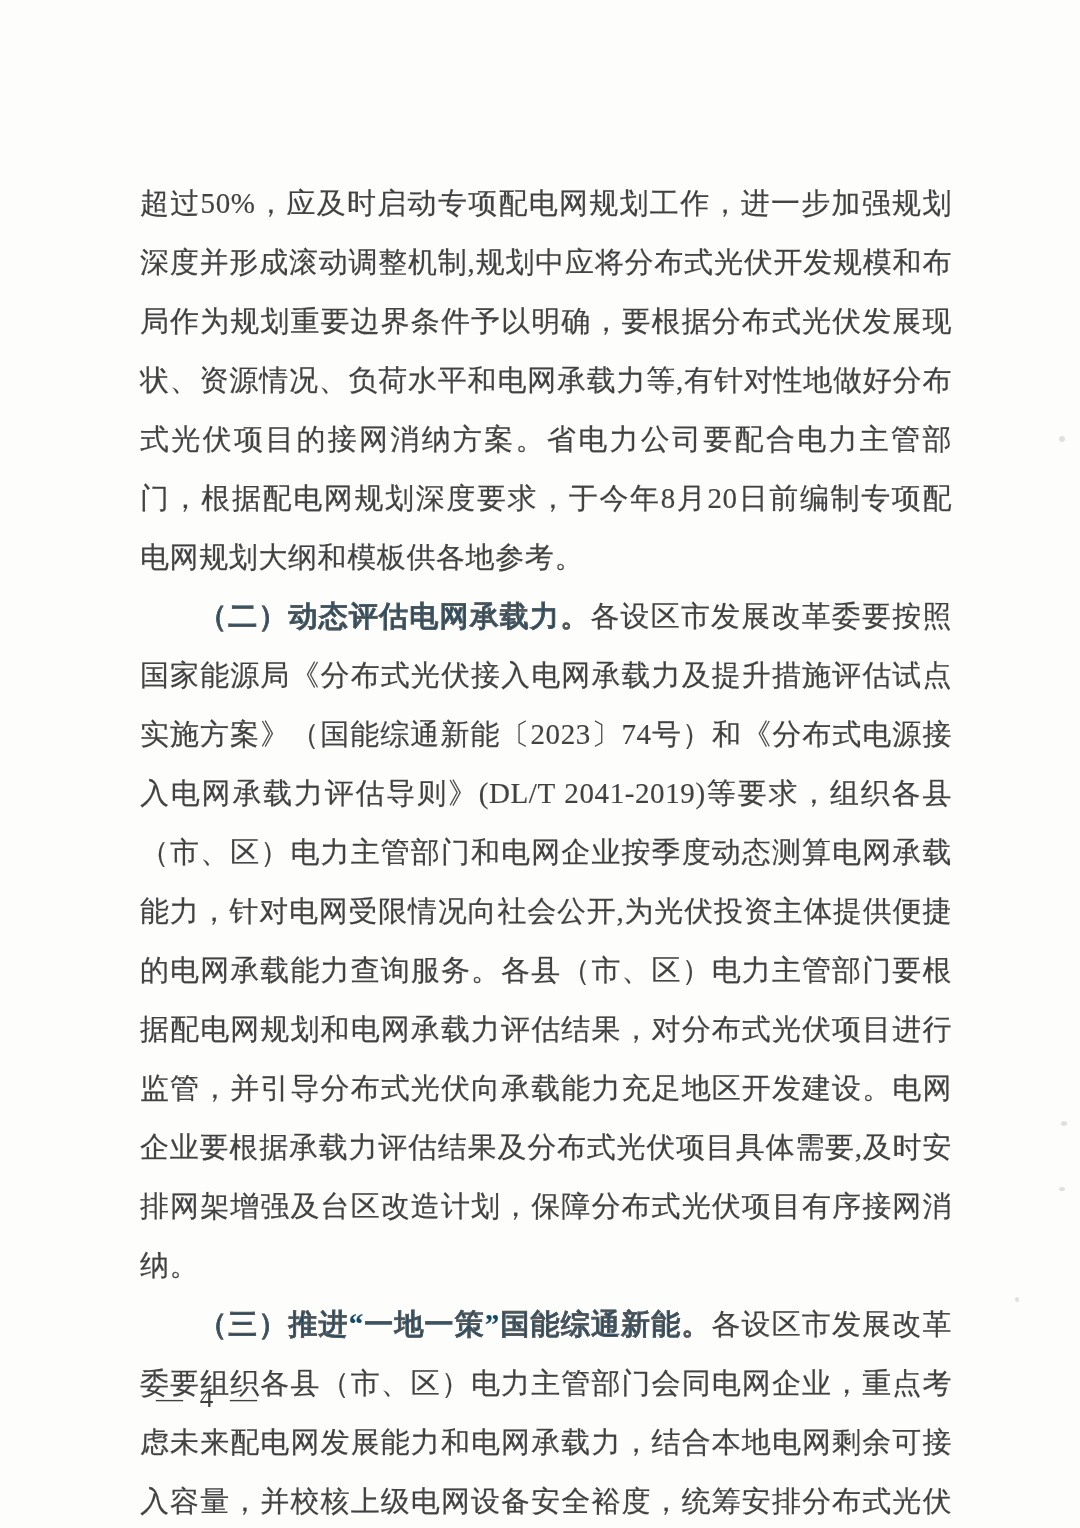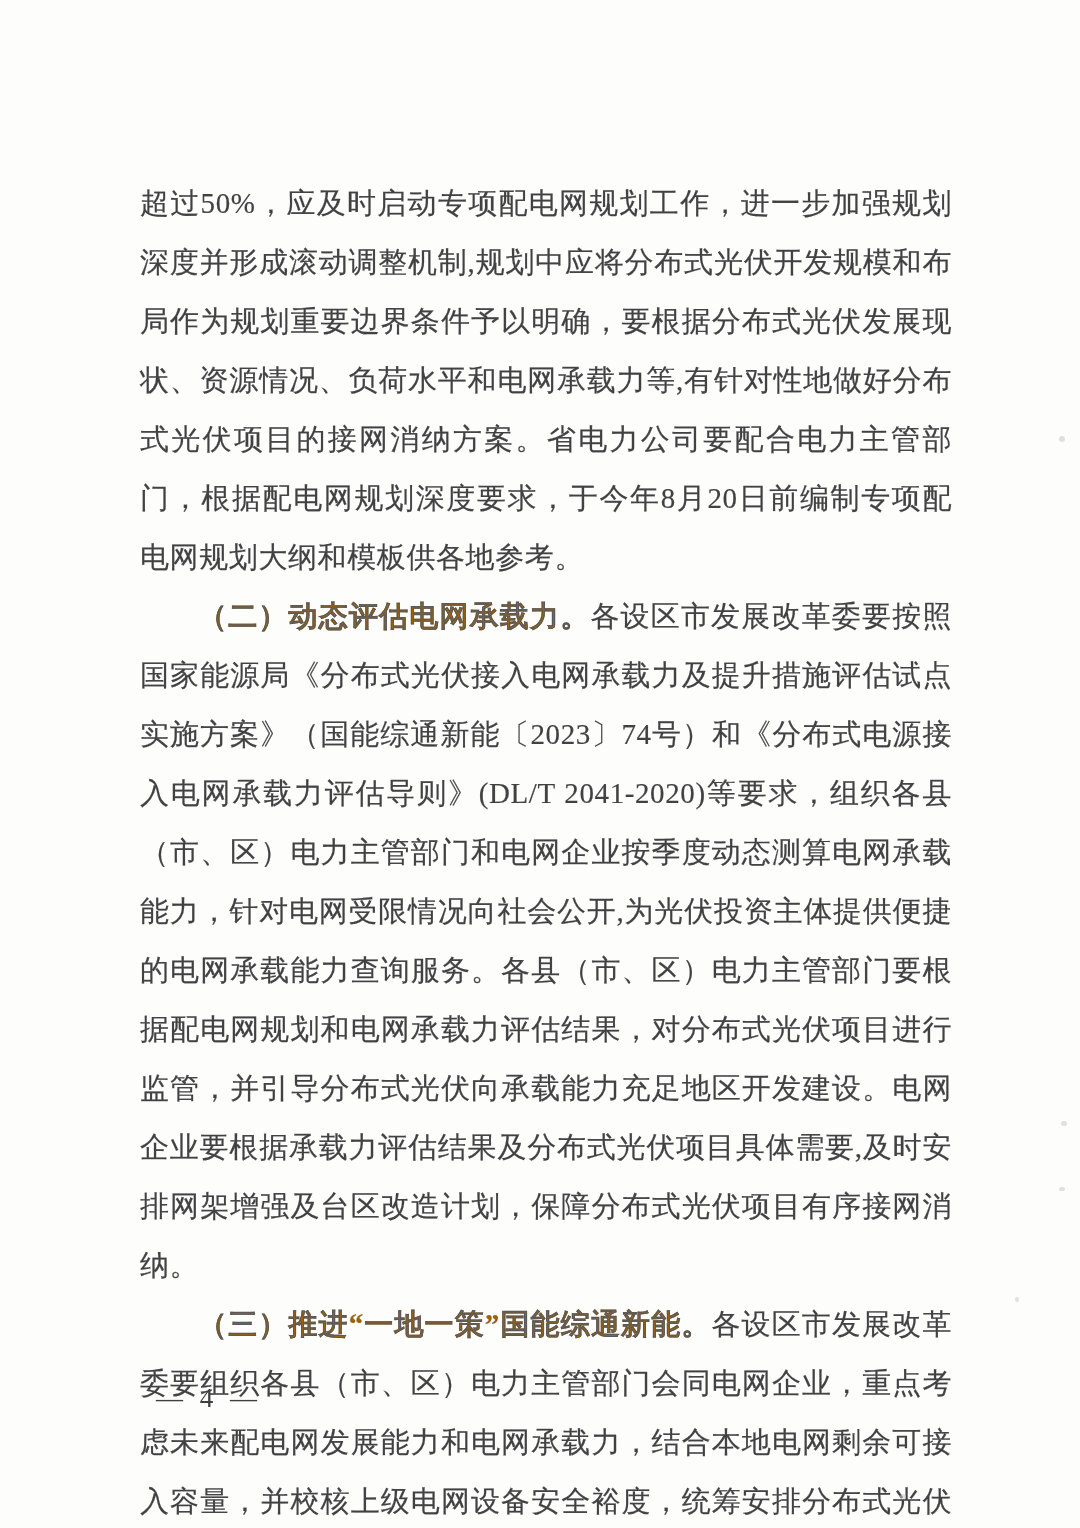--- a/index.html
+++ b/index.html
@@ -34,21 +34,21 @@
     text-align: justify;
     text-align-last: left;
     color: #414141;
     -webkit-text-stroke: 0.2px #5a5a5a;
   }
   p.para.indent {
     text-indent: 2em;
   }
   .lead {
     font-weight: 700;
-    color: #a16207;
+    color: #0c4a6e;
   }
   .footer {
     position: absolute;
     left: 156px;
     top: 1383px;
     font-size: 27px;
     letter-spacing: 5px;
     color: #3f3f3f;
     font-family: "Liberation Serif", "DejaVu Serif", serif;
   }
@@ -66,21 +66,21 @@
 </style>
 </head>
 <body>
 
 <div class="page">
 
   <div class="content">
 
     <p class="para"><span>超过50%，应及时启动专项配电网规划工作，进一步加强规划深度并形成滚动调整机制,规划中应将分布式光伏开发规模和布局作为规划重要边界条件予以明确，要根据分布式光伏发展现状、资源情况、负荷水平和电网承载力等,有针对性地做好分布式光伏项目的接网消纳方案。省电力公司要配合电力主管部门，根据配电网规划深度要求，于今年8月20日前编制专项配电网规划大纲和模板供各地参考。</span></p>
 
-    <p class="para indent"><span class="lead">（二）动态评估电网承载力。</span><span>各设区市发展改革委要按照国家能源局《分布式光伏接入电网承载力及提升措施评估试点实施方案》（国能综通新能〔2023〕74号）和《分布式电源接入电网承载力评估导则》(DL/T 2041-2020)等要求，组织各县（市、区）电力主管部门和电网企业按季度动态测算电网承载能力，针对电网受限情况向社会公开,为光伏投资主体提供便捷的电网承载能力查询服务。各县（市、区）电力主管部门要根据配电网规划和电网承载力评估结果，对分布式光伏项目进行监管，并引导分布式光伏向承载能力充足地区开发建设。电网企业要根据承载力评估结果及分布式光伏项目具体需要,及时安排网架增强及台区改造计划，保障分布式光伏项目有序接网消纳。</span></p>
+    <p class="para indent"><span class="lead">（二）动态评估电网承载力。</span><span>各设区市发展改革委要按照国家能源局《分布式光伏接入电网承载力及提升措施评估试点实施方案》（国能综通新能〔2023〕74号）和《分布式电源接入电网承载力评估导则》(DL/T 2041-2019)等要求，组织各县（市、区）电力主管部门和电网企业按季度动态测算电网承载能力，针对电网受限情况向社会公开,为光伏投资主体提供便捷的电网承载能力查询服务。各县（市、区）电力主管部门要根据配电网规划和电网承载力评估结果，对分布式光伏项目进行监管，并引导分布式光伏向承载能力充足地区开发建设。电网企业要根据承载力评估结果及分布式光伏项目具体需要,及时安排网架增强及台区改造计划，保障分布式光伏项目有序接网消纳。</span></p>
 
     <p class="para indent"><span class="lead">（三）推进“一地一策”国能综通新能。</span><span>各设区市发展改革委要组织各县（市、区）电力主管部门会同电网企业，重点考虑未来配电网发展能力和电网承载力，结合本地电网剩余可接入容量，并校核上级电网设备安全裕度，统筹安排分布式光伏项目接网的</span></p>
 
   </div>
 
   <div class="footer">— 4 —</div>
 
   <div class="speck s1"></div>
   <div class="speck s2"></div>
   <div class="speck s3"></div>

